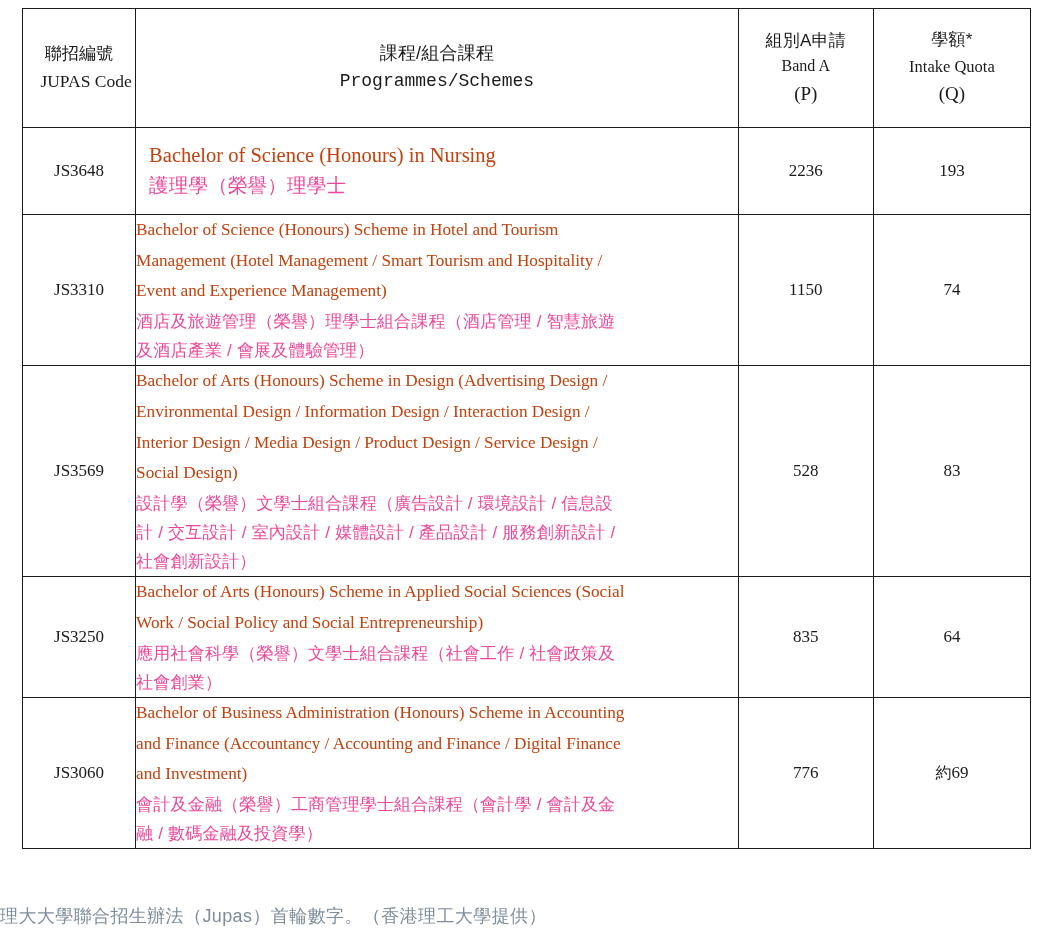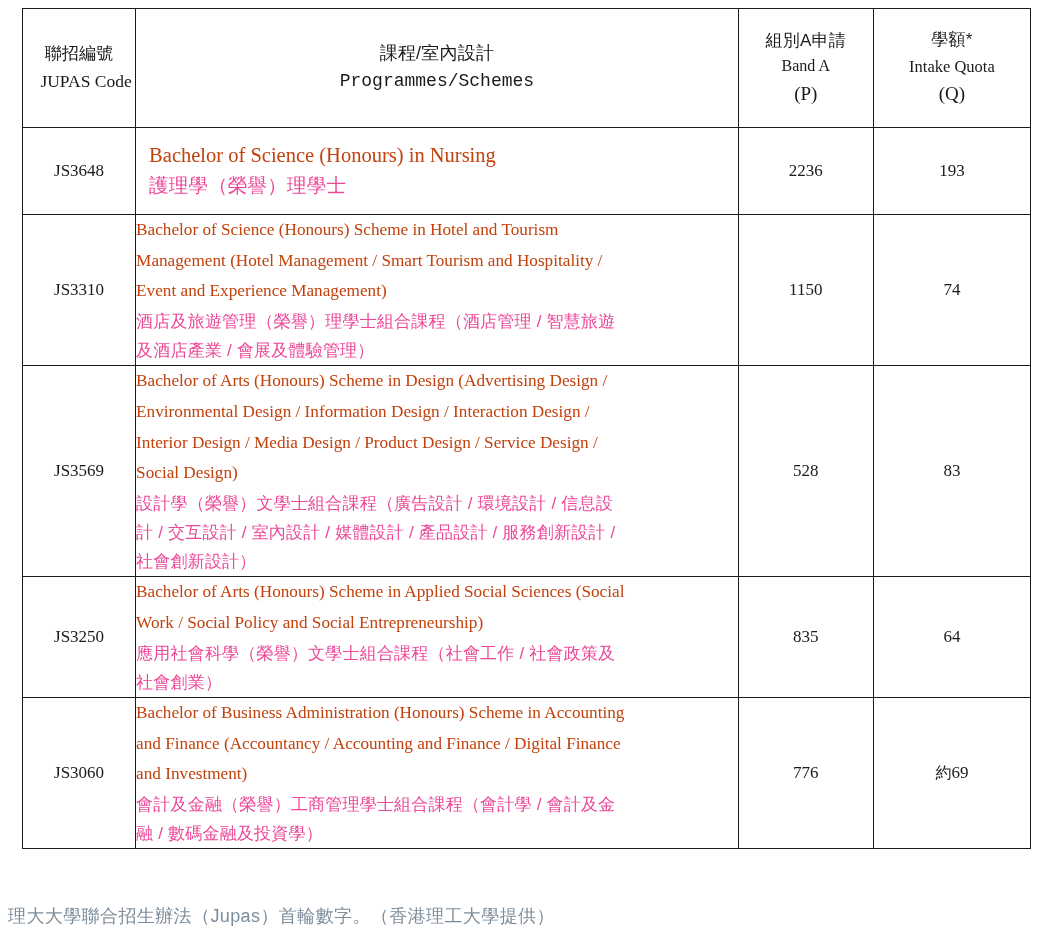--- a/index.html
+++ b/index.html
@@ -121,21 +121,21 @@
   }
 
   
   tr.row-big td.prog .en-line { font-size: 20.5px; line-height: 1.5; }
   tr.row-big td.prog .zh-line { font-size: 19.5px; line-height: 1.5; }
   tr.row-big td.prog { padding: 12px 14px 14px 13px; }
 
   
   .caption {
     position: absolute;
-    left: 8px;
+    left: 0;
     top: 904px;
     font-family: "Liberation Sans", "DejaVu Sans", sans-serif;
     font-size: 18px;
     color: #7e8d9b;
     letter-spacing: 0.4px;
     white-space: nowrap;
   }
 </style>
 </head>
 <body>
@@ -153,21 +153,21 @@
       <thead>
         <tr>
           <th>
             <div class="hd hd-code">
               <span class="zh">聯招編號</span>
               <span class="en">JUPAS Code</span>
             </div>
           </th>
           <th>
             <div class="hd hd-prog">
-              <span class="zh">課程/室內設計</span>
+              <span class="zh">課程/組合課程</span>
               <span class="en">Programmes/Schemes</span>
             </div>
           </th>
           <th>
             <div class="hd hd-band">
               <span class="zh">組別A申請</span>
               <span class="en big">Band A</span>
               <span class="en sub">(P)</span>
             </div>
           </th>

